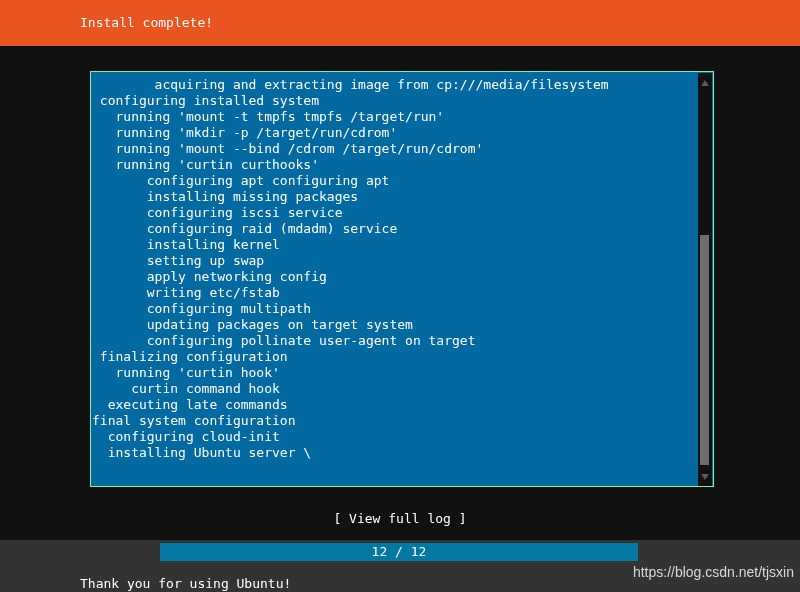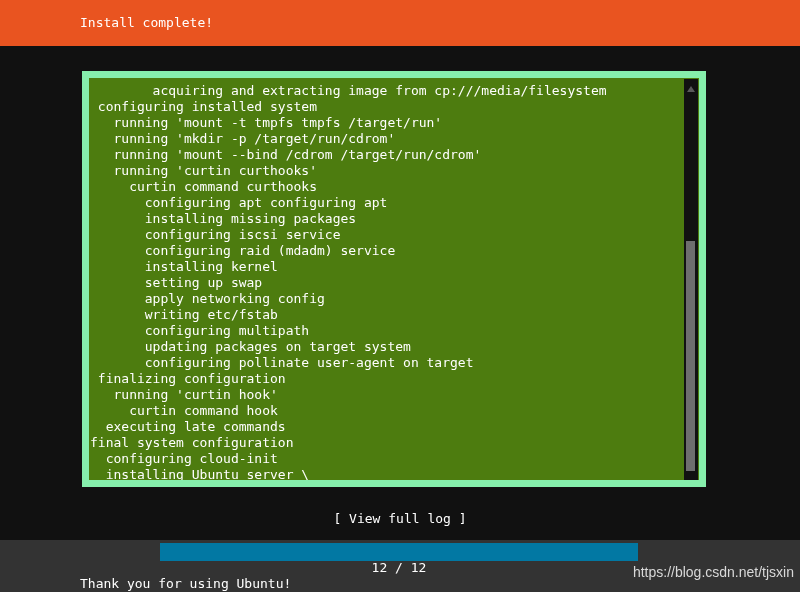--- a/index.html
+++ b/index.html
@@ -40,27 +40,27 @@
     position: absolute;
     left: 0;
     top: 46px;
     width: 800px;
     height: 494px;
     background: #111111;
   }
 
   #log-panel {
     position: absolute;
-    left: 82px;
+    left: 90px;
     top: 25px;
     width: 624px;
     height: 416px;
-    border: 7px solid #86efac;
+    border: 1px solid #86efac;
     box-sizing: border-box;
-    background: #4d7c0f;
+    background: #0369a1;
     overflow: hidden;
   }
 
   #log-lines {
     position: absolute;
     left: 0px;
     top: 5px;
     width: 600px;
     height: 406px;
   }
@@ -148,21 +148,20 @@
   #progress-label {
     position: absolute;
     left: 0;
     top: 1px;
     width: 478px;
     text-align: center;
     color: #ffffff;
     font-size: 13px;
     line-height: 16px;
     white-space: pre;
-    margin-top: 16px;
   }
   #footer-message {
     position: absolute;
     left: 80px;
     top: 36px;
     color: #ffffff;
     font-size: 13px;
     line-height: 16px;
     white-space: pre;
   }
@@ -187,21 +186,20 @@
 <div id="body-area">
 
   <div id="log-panel">
     <div id="log-lines">
         <div class="log-line">        acquiring and extracting image from cp:///media/filesystem</div>
         <div class="log-line"> configuring installed system</div>
         <div class="log-line">   running 'mount -t tmpfs tmpfs /target/run'</div>
         <div class="log-line">   running 'mkdir -p /target/run/cdrom'</div>
         <div class="log-line">   running 'mount --bind /cdrom /target/run/cdrom'</div>
         <div class="log-line">   running 'curtin curthooks'</div>
-        <div class="log-line">     curtin command curthooks</div>
         <div class="log-line">       configuring apt configuring apt</div>
         <div class="log-line">       installing missing packages</div>
         <div class="log-line">       configuring iscsi service</div>
         <div class="log-line">       configuring raid (mdadm) service</div>
         <div class="log-line">       installing kernel</div>
         <div class="log-line">       setting up swap</div>
         <div class="log-line">       apply networking config</div>
         <div class="log-line">       writing etc/fstab</div>
         <div class="log-line">       configuring multipath</div>
         <div class="log-line">       updating packages on target system</div>

